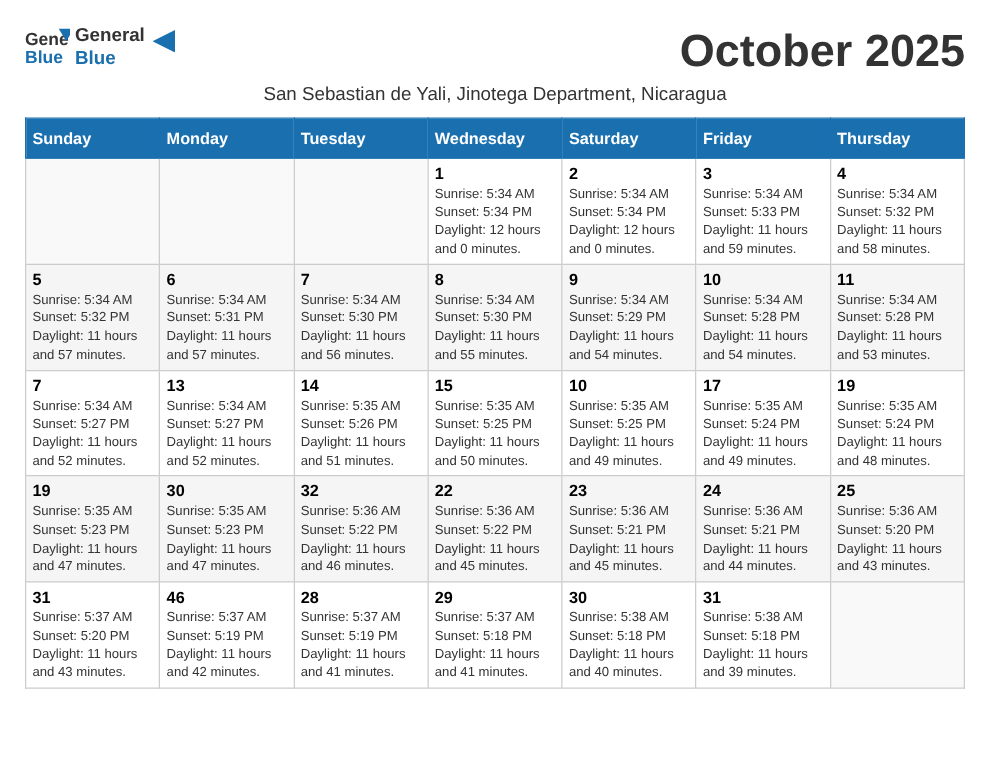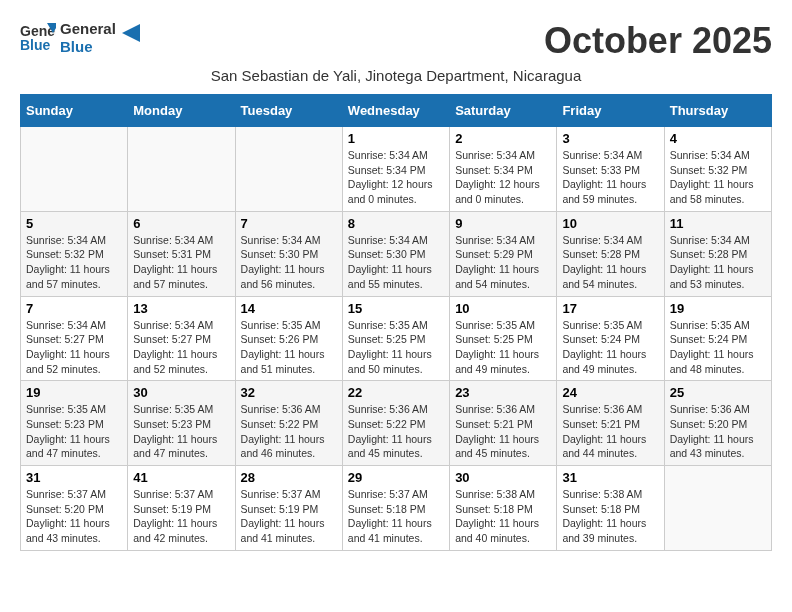--- a/index.html
+++ b/index.html
@@ -223,21 +223,21 @@
             <span class="day-number">25</span>
             <div class="day-info">Sunrise: 5:36 AM<br>Sunset: 5:20 PM<br>Daylight: 11 hours<br>and 43 minutes.</div>
           </td>
         </tr>
         <tr>
           <td>
             <span class="day-number">31</span>
             <div class="day-info">Sunrise: 5:37 AM<br>Sunset: 5:20 PM<br>Daylight: 11 hours<br>and 43 minutes.</div>
           </td>
           <td>
-            <span class="day-number">41</span>
+            <span class="day-number">46</span>
             <div class="day-info">Sunrise: 5:37 AM<br>Sunset: 5:19 PM<br>Daylight: 11 hours<br>and 42 minutes.</div>
           </td>
           <td>
             <span class="day-number">28</span>
             <div class="day-info">Sunrise: 5:37 AM<br>Sunset: 5:19 PM<br>Daylight: 11 hours<br>and 41 minutes.</div>
           </td>
           <td>
             <span class="day-number">29</span>
             <div class="day-info">Sunrise: 5:37 AM<br>Sunset: 5:18 PM<br>Daylight: 11 hours<br>and 41 minutes.</div>
           </td>

